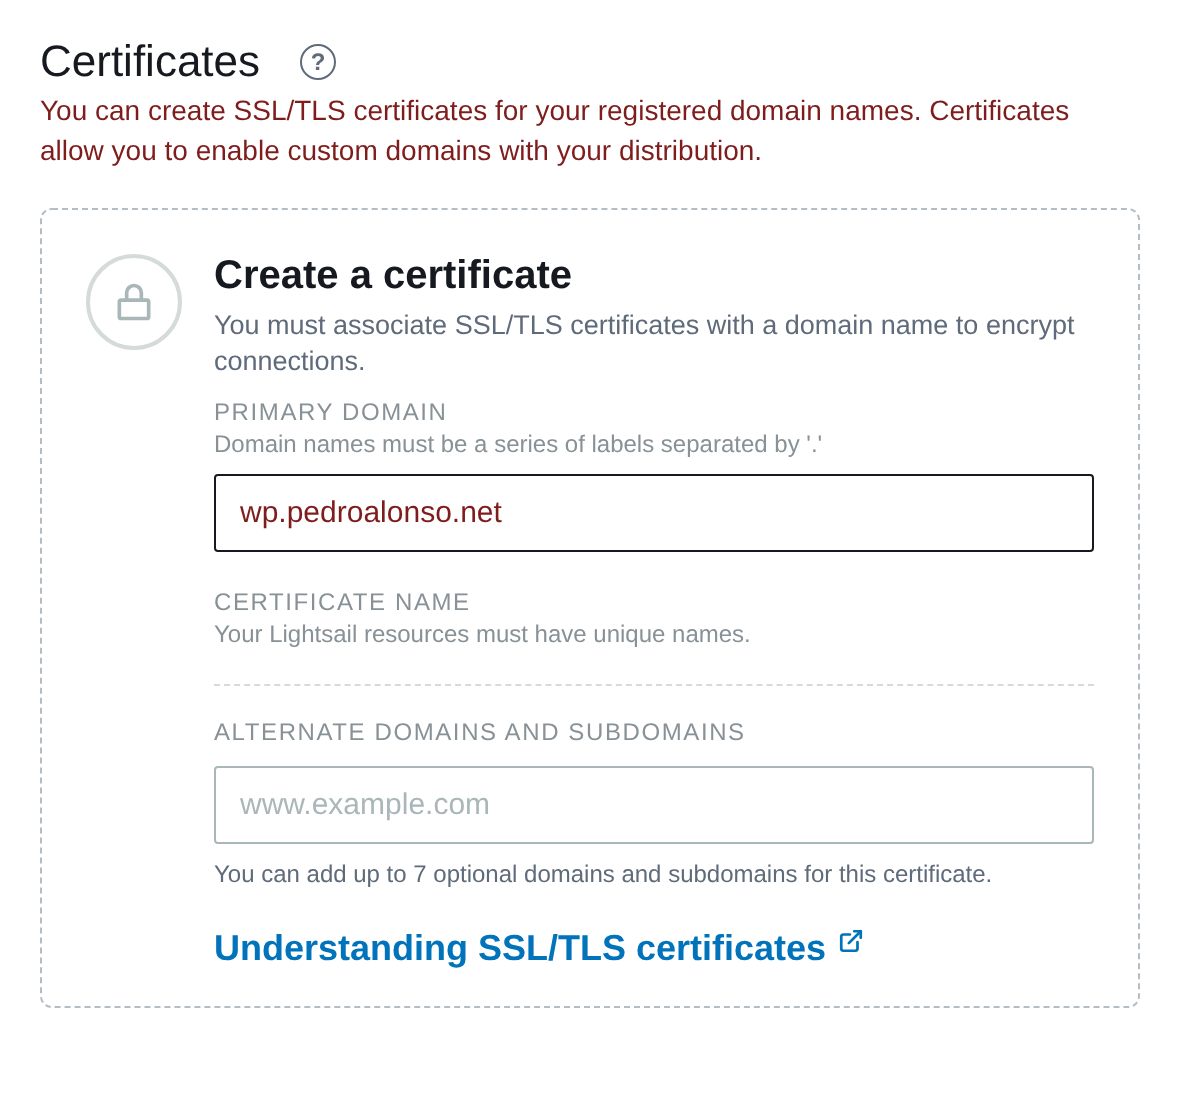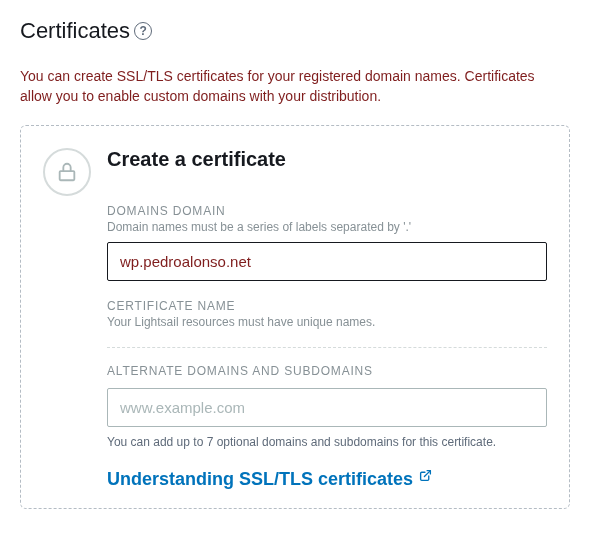--- a/index.html
+++ b/index.html
@@ -10,22 +10,22 @@
     body {
       font-family: -apple-system, BlinkMacSystemFont, "Segoe UI", Helvetica, Arial, sans-serif;
       background: #ffffff;
       width: 590px;
       color: #16191f;
       padding: 18px 20px 14px 20px;
     }
     .header-row {
       display: flex;
       align-items: center;
-      gap: 4px;
-      margin-bottom: 22px;
+      gap: 20px;
+      margin-bottom: 1px;
     }
     .page-title {
       font-size: 22px;
       font-weight: 400;
       color: #16191f;
     }
     .help-icon {
       display: inline-flex;
       align-items: center;
       justify-content: center;
@@ -152,27 +152,28 @@
 
   <div class="card-header">
     <div class="lock-badge">
       <svg class="icon-svg" width="22" height="22" viewBox="0 0 24 24" fill="none" stroke="currentColor" stroke-width="2" stroke-linecap="round" stroke-linejoin="round">
         <rect x="4" y="11" width="16" height="10" rx="1"></rect>
         <path d="M8 11 V7 a4 4 0 0 1 8 0 v4"></path>
       </svg>
     </div>
     <div>
       <div class="card-title">Create a certificate</div>
+      <div class="card-subtitle">You must associate SSL/TLS certificates with a domain name to encrypt connections.</div>
     </div>
   </div>
 
   <div class="form-section">
 
     <div class="field-group">
-      <label class="field-label">DOMAINS DOMAIN</label>
+      <label class="field-label">PRIMARY DOMAIN</label>
       <div class="field-hint">Domain names must be a series of labels separated by '.'</div>
       <input type="text" class="text-input" value="wp.pedroalonso.net" style="">
     </div>
 
     <div class="field-group">
       <label class="field-label">CERTIFICATE NAME</label>
       <div class="field-hint">Your Lightsail resources must have unique names.</div>
     </div>
 
     <hr class="divider">

